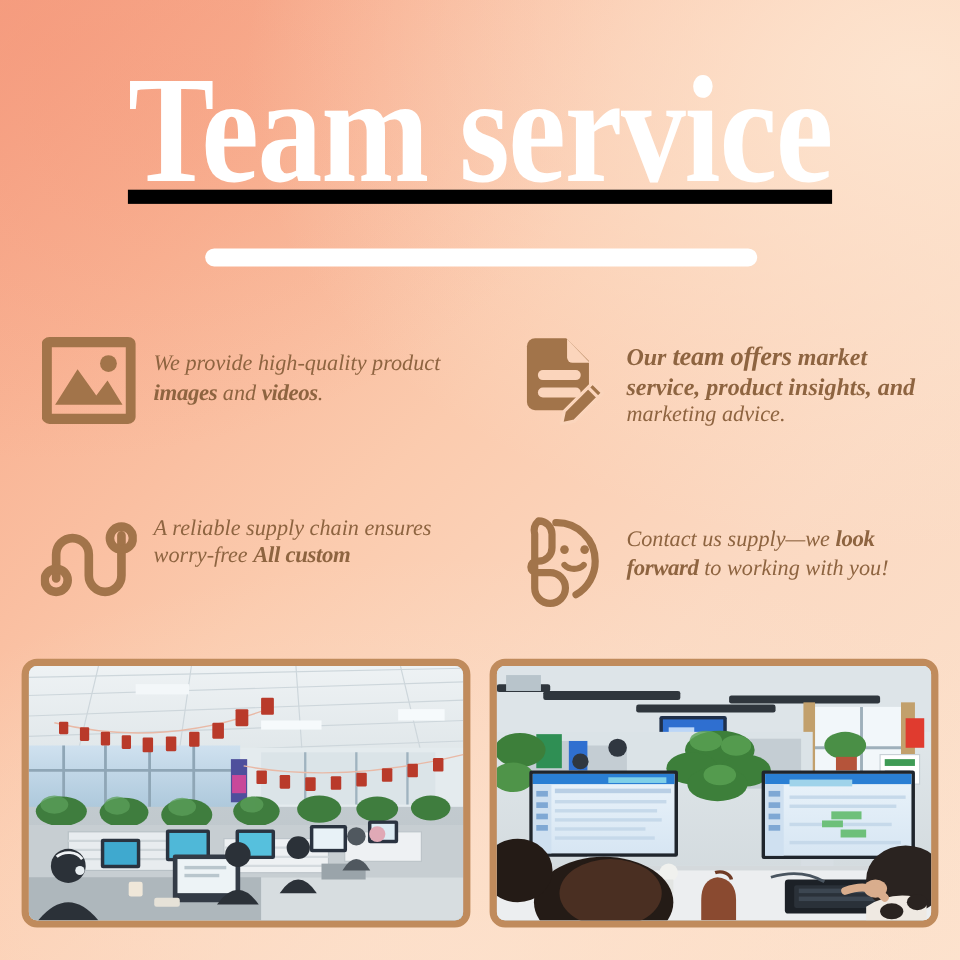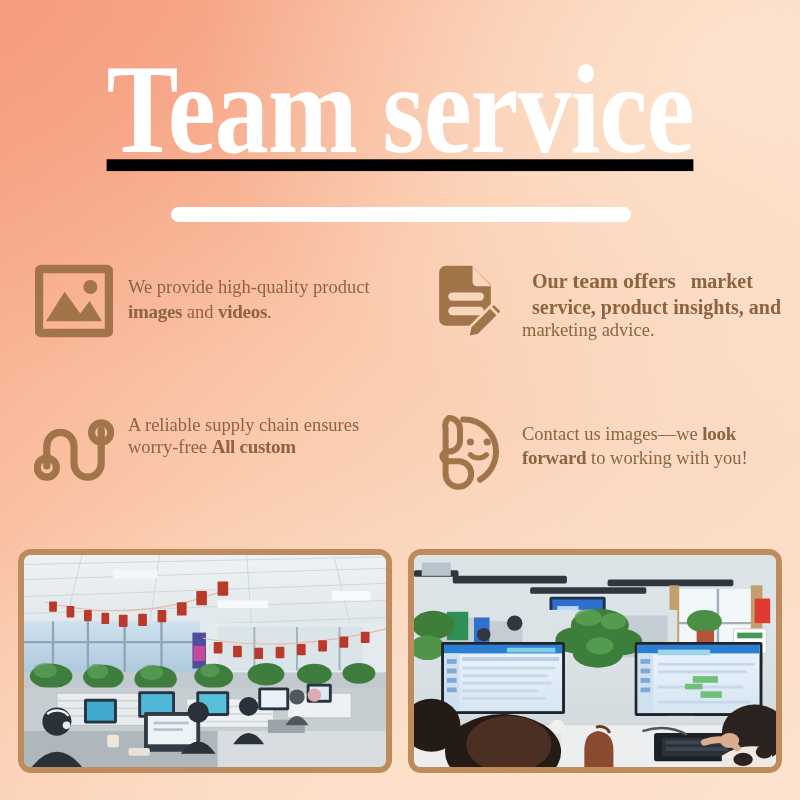--- a/index.html
+++ b/index.html
@@ -71,27 +71,28 @@
     left: 171px;
     width: 460px;
     height: 15px;
     background: #FFFFFF;
     border-radius: 8px;
   }
 
   
   #features {
     position: absolute;
-    top: 258px;
+    top: 274px;
     left: 0;
     width: 681px;
     height: 272px;
     display: grid;
     grid-template-columns: 400px 400px;
     grid-template-rows: 148px 124px;
+    font-style: italic;
   }
 
   .feature {
     display: flex;
     align-items: flex-start;
     padding-left: 28px;
     padding-right: 10px;
   }
   .feature-2, .feature-4 { padding-left: 22px; }
 
@@ -108,21 +109,21 @@
 
   .feature-text {
     flex: 1 1 auto;
     color: #8E6440;
     font-family: "Liberation Serif", "DejaVu Serif", serif;
     padding-top: 16px;
     padding-left: 8px;
     line-height: 1.28;
   }
   .ft-sm { font-size: 18.5px; font-weight: 400; }
-  .ft-md { font-size: 20px;   font-weight: 700; margin-left: 10px; }
+  .ft-md { font-size: 20px;   font-weight: 700; }
   .ft-lg { font-size: 22px;   font-weight: 700; letter-spacing: -0.2px; }
   .ft-xl { font-size: 19px;   font-weight: 700; letter-spacing: -0.3px; }
 
   .feature-1 .feature-text { padding-top: 18px; }
   .feature-2 .feature-text { padding-top: 10px; line-height: 1.22; }
   .feature-3 .feature-text { padding-top: 8px;  line-height: 1.20; }
   .feature-4 .feature-text { padding-top: 16px; line-height: 1.22; }
 
   
   #photos {
@@ -209,21 +210,21 @@
     <div class="feature-icon">
       <svg viewBox="0 0 100 100" width="80" height="80" aria-hidden="true">
         <path d="M44 12 a40 40 0 0 1 41 40 a40 40 0 0 1 -20 35" fill="none" stroke="#A2744A" stroke-width="7.5" stroke-linecap="round"></path>
         <path d="M26 10 a14 14 0 0 1 14 14 v14 a14 14 0 0 1 -14 14 h-2 a6 6 0 0 0 -6 6 a6 6 0 0 0 6 6 h14 a16 16 0 0 1 16 16 a16 16 0 0 1 -16 16 a16 16 0 0 1 -16 -16 V24 a14 14 0 0 1 4 -14 Z" fill="none" stroke="#A2744A" stroke-width="7.5" stroke-linejoin="round" stroke-linecap="round"></path>
         <circle cx="53" cy="40" r="4.5" fill="#A2744A"></circle>
         <circle cx="74" cy="40" r="4.5" fill="#A2744A"></circle>
         <path d="M53 56 a12 9 0 0 0 20 0" fill="none" stroke="#A2744A" stroke-width="6.5" stroke-linecap="round"></path>
       </svg>
     </div>
     <div class="feature-text">
-      <div><span class="ft-sm">Contact us images—we </span><span class="ft-xl">look</span></div>
+      <div><span class="ft-sm">Contact us supply—we </span><span class="ft-xl">look</span></div>
       <div><span class="ft-xl">forward</span><span class="ft-sm"> to working with you!</span></div>
     </div>
   </div>
 
 </div>
 
 <div id="photos" class="layer">
 
   <div class="photo-frame">
     <div class="photo-inner">

